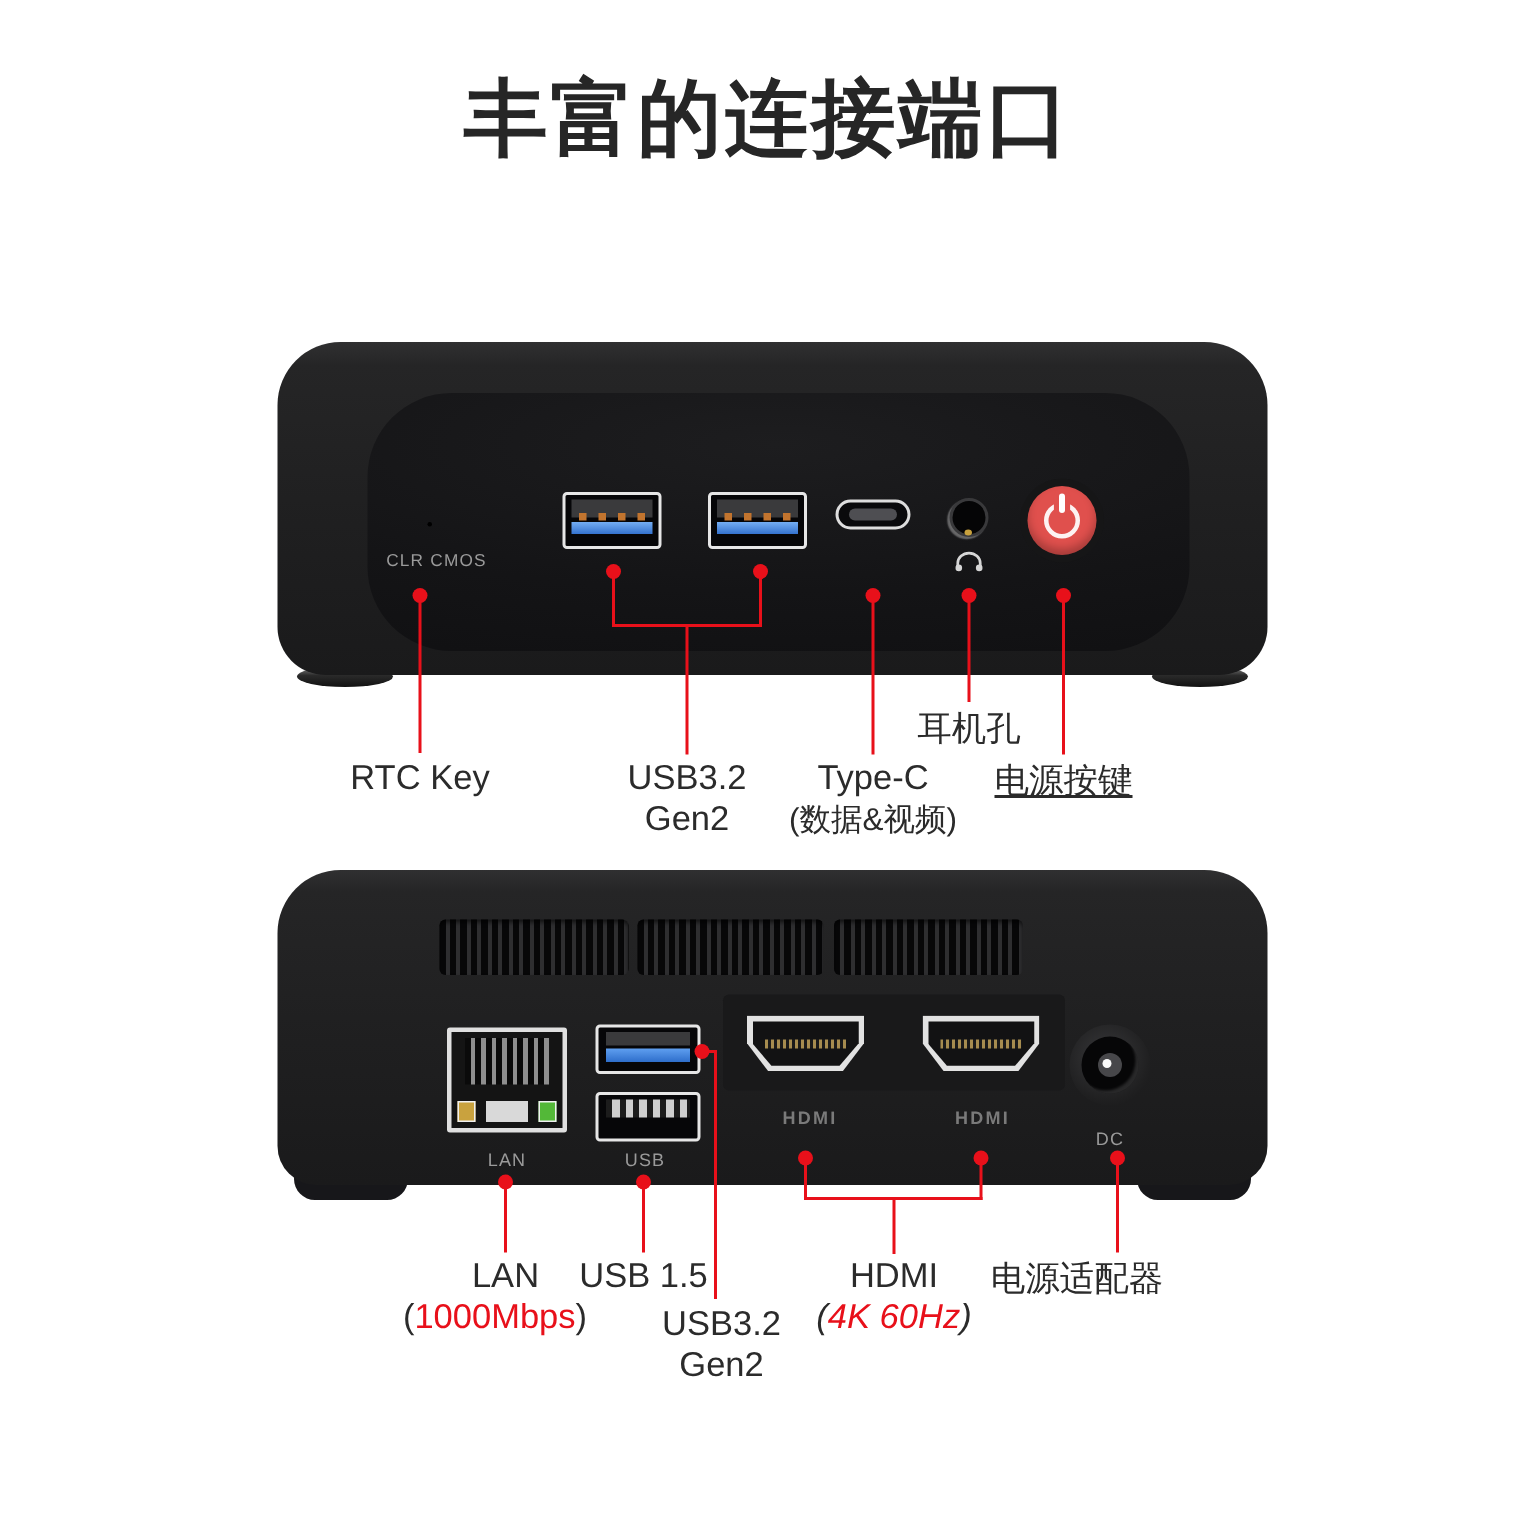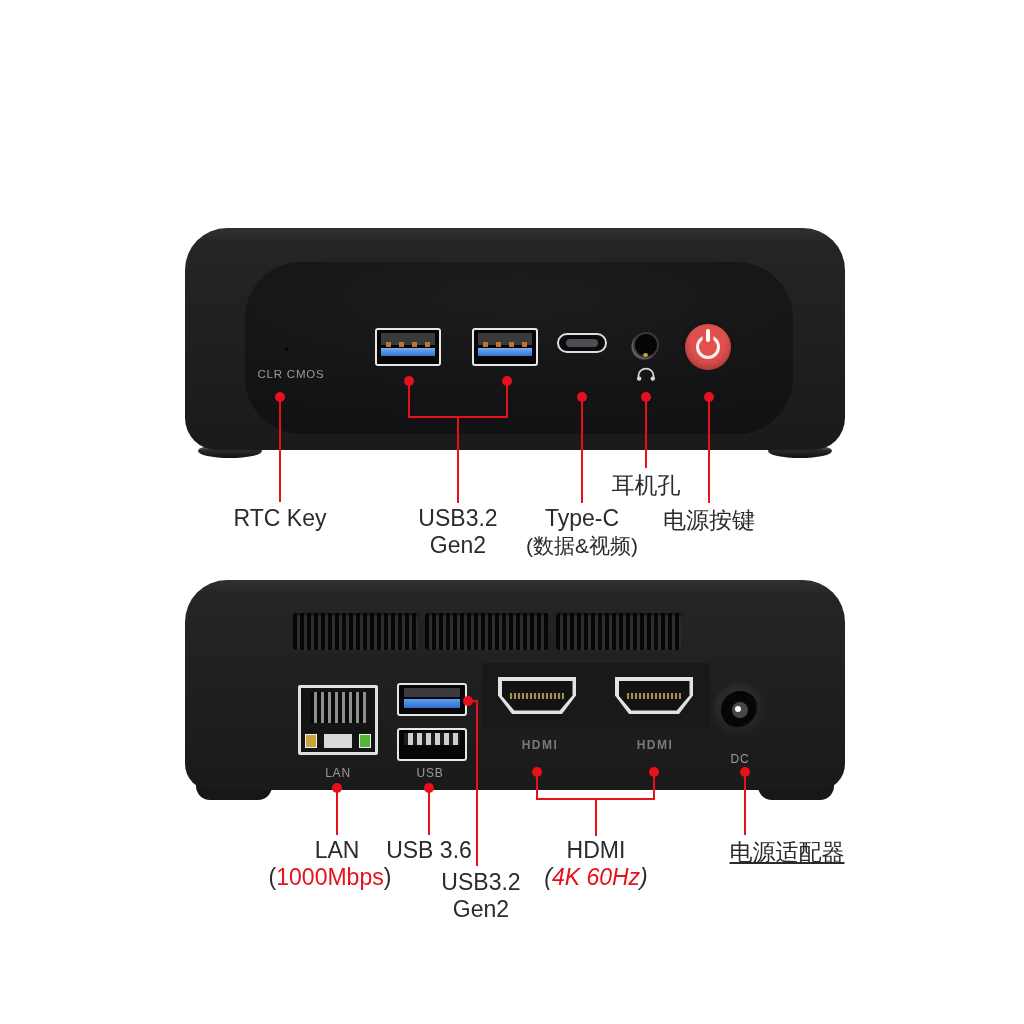--- a/index.html
+++ b/index.html
@@ -74,20 +74,21 @@
   .co-label{position:absolute;z-index:10;transform:translateX(-50%);font-size:23px;font-weight:500;
         color:var(--ink);white-space:nowrap;}
   .co-label .red{color:var(--red);}
   .pinhole{position:absolute;z-index:3;width:3px;height:3px;border-radius:50%;background:#000;}
 </style>
 </head>
 <body>
 
 <div id="canvas">
 
+  <div class="title">丰富的连接端口</div>
 
   <div class="device" style="left:185px;top:228px;height:232px;">
     <div class="foot" style="left:13px;top:216px;width:64px;height:14px;border-radius:50%;background:linear-gradient(180deg,#8a8a8a,#2a2a2a 45%,#111);"></div>
     <div class="foot" style="left:583px;top:216px;width:64px;height:14px;border-radius:50%;background:linear-gradient(180deg,#8a8a8a,#2a2a2a 45%,#111);"></div>
     <div class="device-body" style="height:222px;border-radius:42px 42px 32px 32px;"></div>
     <div class="face-panel" style="left:60px;top:34px;width:548px;height:172px;"></div>
 
     <div class="pinhole" style="left:100px;top:120px;"></div>
     <div class="panel-text" style="left:106px;top:140px;">CLR CMOS</div>
 
@@ -149,21 +150,21 @@
   <div class="vline" style="left:582px;top:397px;height:106px;"></div>
   <div class="co-label" style="left:582px;top:505px;">Type-C</div>
   <div class="co-label" style="left:582px;top:532px;font-size:21px;">(数据&amp;视频)</div>
 
   <div class="dot" style="left:646px;top:397px;"></div>
   <div class="vline" style="left:646px;top:397px;height:71px;"></div>
   <div class="co-label" style="left:646px;top:470px;">耳机孔</div>
 
   <div class="dot" style="left:709px;top:397px;"></div>
   <div class="vline" style="left:709px;top:397px;height:106px;"></div>
-  <div class="co-label" style="left:709px;top:505px;">电源按键</div>
+  <div class="co-label" style="left:709px;top:505px;text-decoration:underline;">电源按键</div>
 
   <div class="device" style="left:185px;top:580px;height:224px;">
     <div class="foot" style="left:11px;top:198px;width:76px;height:22px;border-radius:8px 8px 14px 14px;background:#17171a;"></div>
     <div class="foot" style="left:573px;top:198px;width:76px;height:22px;border-radius:8px 8px 14px 14px;background:#17171a;"></div>
     <div class="device-body" style="height:210px;border-radius:42px 42px 26px 26px;"></div>
 
     <div class="vent" style="left:108px;top:33px;width:126px;"></div>
     <div class="vent" style="left:240px;top:33px;width:124px;"></div>
     <div class="vent" style="left:371px;top:33px;width:126px;"></div>
 
@@ -205,36 +206,36 @@
 
   <div class="dot" style="left:337px;top:788px;"></div>
   <div class="vline" style="left:337px;top:788px;height:47px;"></div>
   <div class="co-label" style="left:337px;top:837px;">LAN</div>
   <div class="co-label" style="left:330px;top:864px;">
     <span>(</span><span class="red">1000Mbps</span><span>)</span>
   </div>
 
   <div class="dot" style="left:429px;top:788px;"></div>
   <div class="vline" style="left:429px;top:788px;height:47px;"></div>
-  <div class="co-label" style="left:429px;top:837px;">USB 3.6</div>
+  <div class="co-label" style="left:429px;top:837px;">USB 1.5</div>
 
   <div class="dot" style="left:468px;top:701px;"></div>
   <div class="hline" style="left:468px;top:701px;width:10px;"></div>
   <div class="vline" style="left:477px;top:700px;height:166px;"></div>
   <div class="co-label" style="left:481px;top:869px;">USB3.2</div>
   <div class="co-label" style="left:481px;top:896px;">Gen2</div>
 
   <div class="dot" style="left:537px;top:772px;"></div>
   <div class="dot" style="left:654px;top:772px;"></div>
   <div class="vline" style="left:537px;top:772px;height:28px;"></div>
   <div class="vline" style="left:654px;top:772px;height:28px;"></div>
   <div class="hline" style="left:536px;top:799px;width:119px;"></div>
   <div class="vline" style="left:596px;top:799px;height:37px;"></div>
   <div class="co-label" style="left:596px;top:837px;">HDMI</div>
   <div class="co-label" style="left:596px;top:864px;font-style:italic;">
     <span>(</span><span class="red">4K 60Hz</span><span>)</span>
   </div>
 
   <div class="dot" style="left:745px;top:772px;"></div>
   <div class="vline" style="left:745px;top:772px;height:63px;"></div>
-  <div class="co-label" style="left:787px;top:837px;text-decoration:underline;">电源适配器</div>
+  <div class="co-label" style="left:718px;top:837px;">电源适配器</div>
 
 </div>
 
 </body></html>

